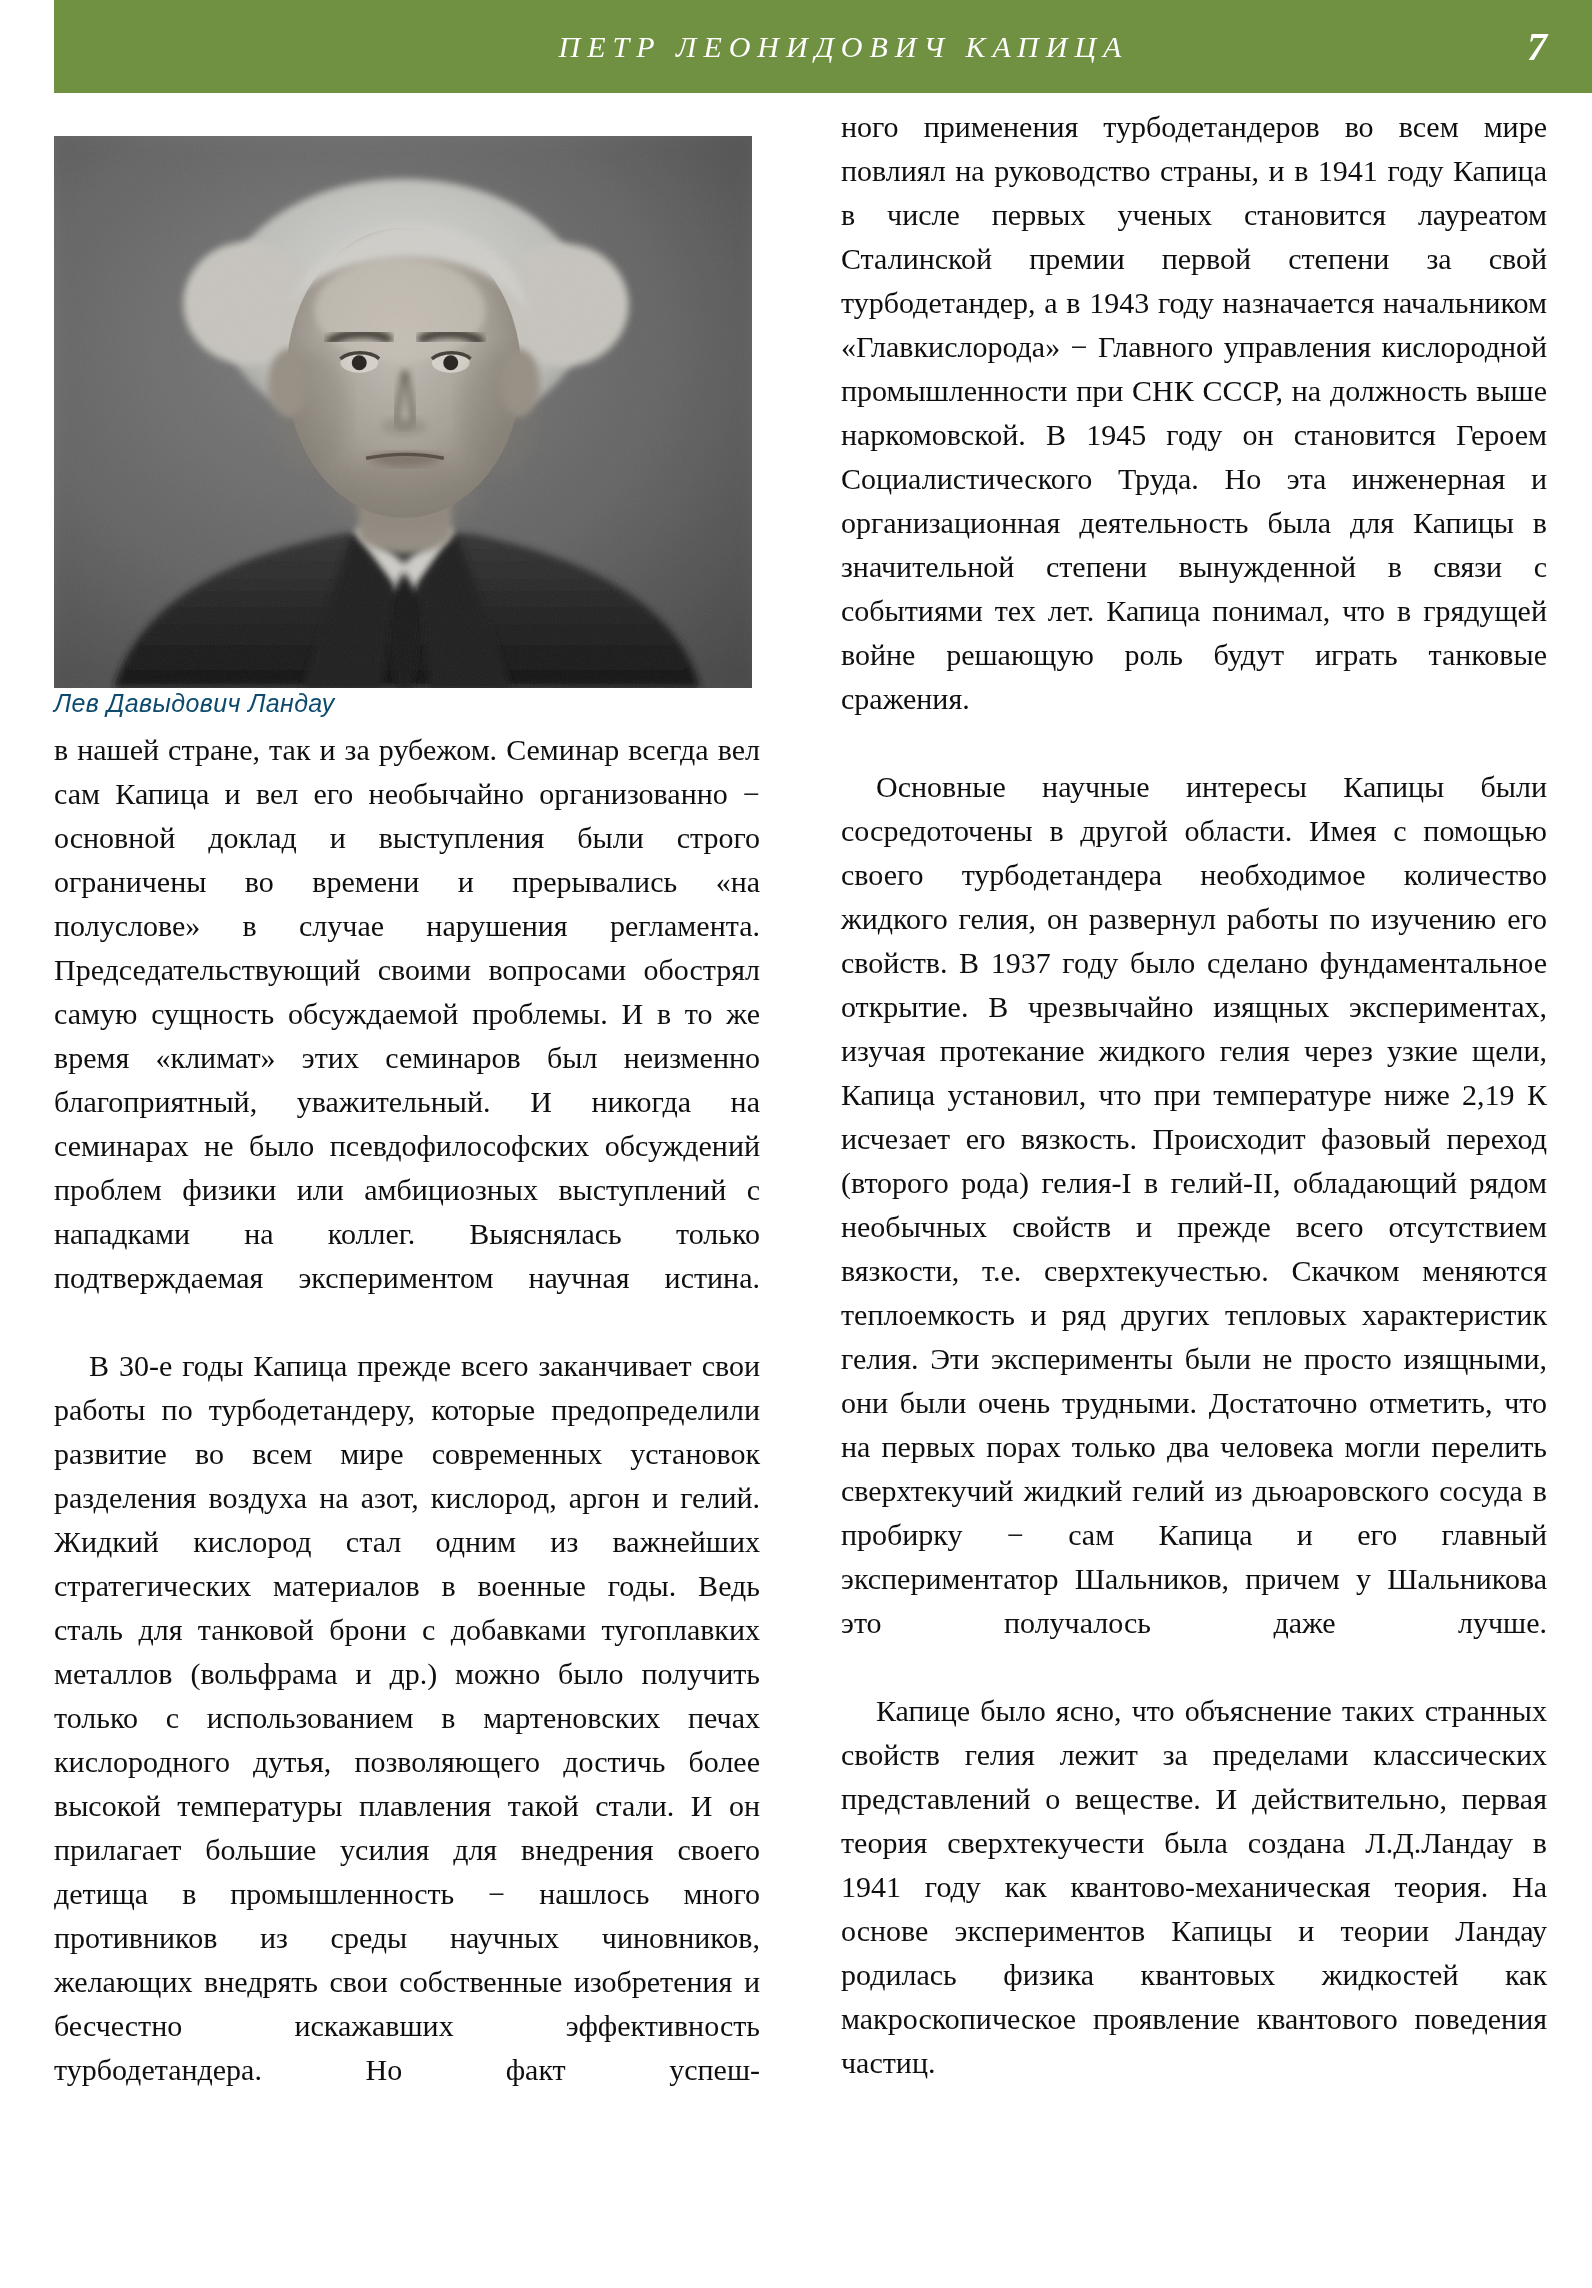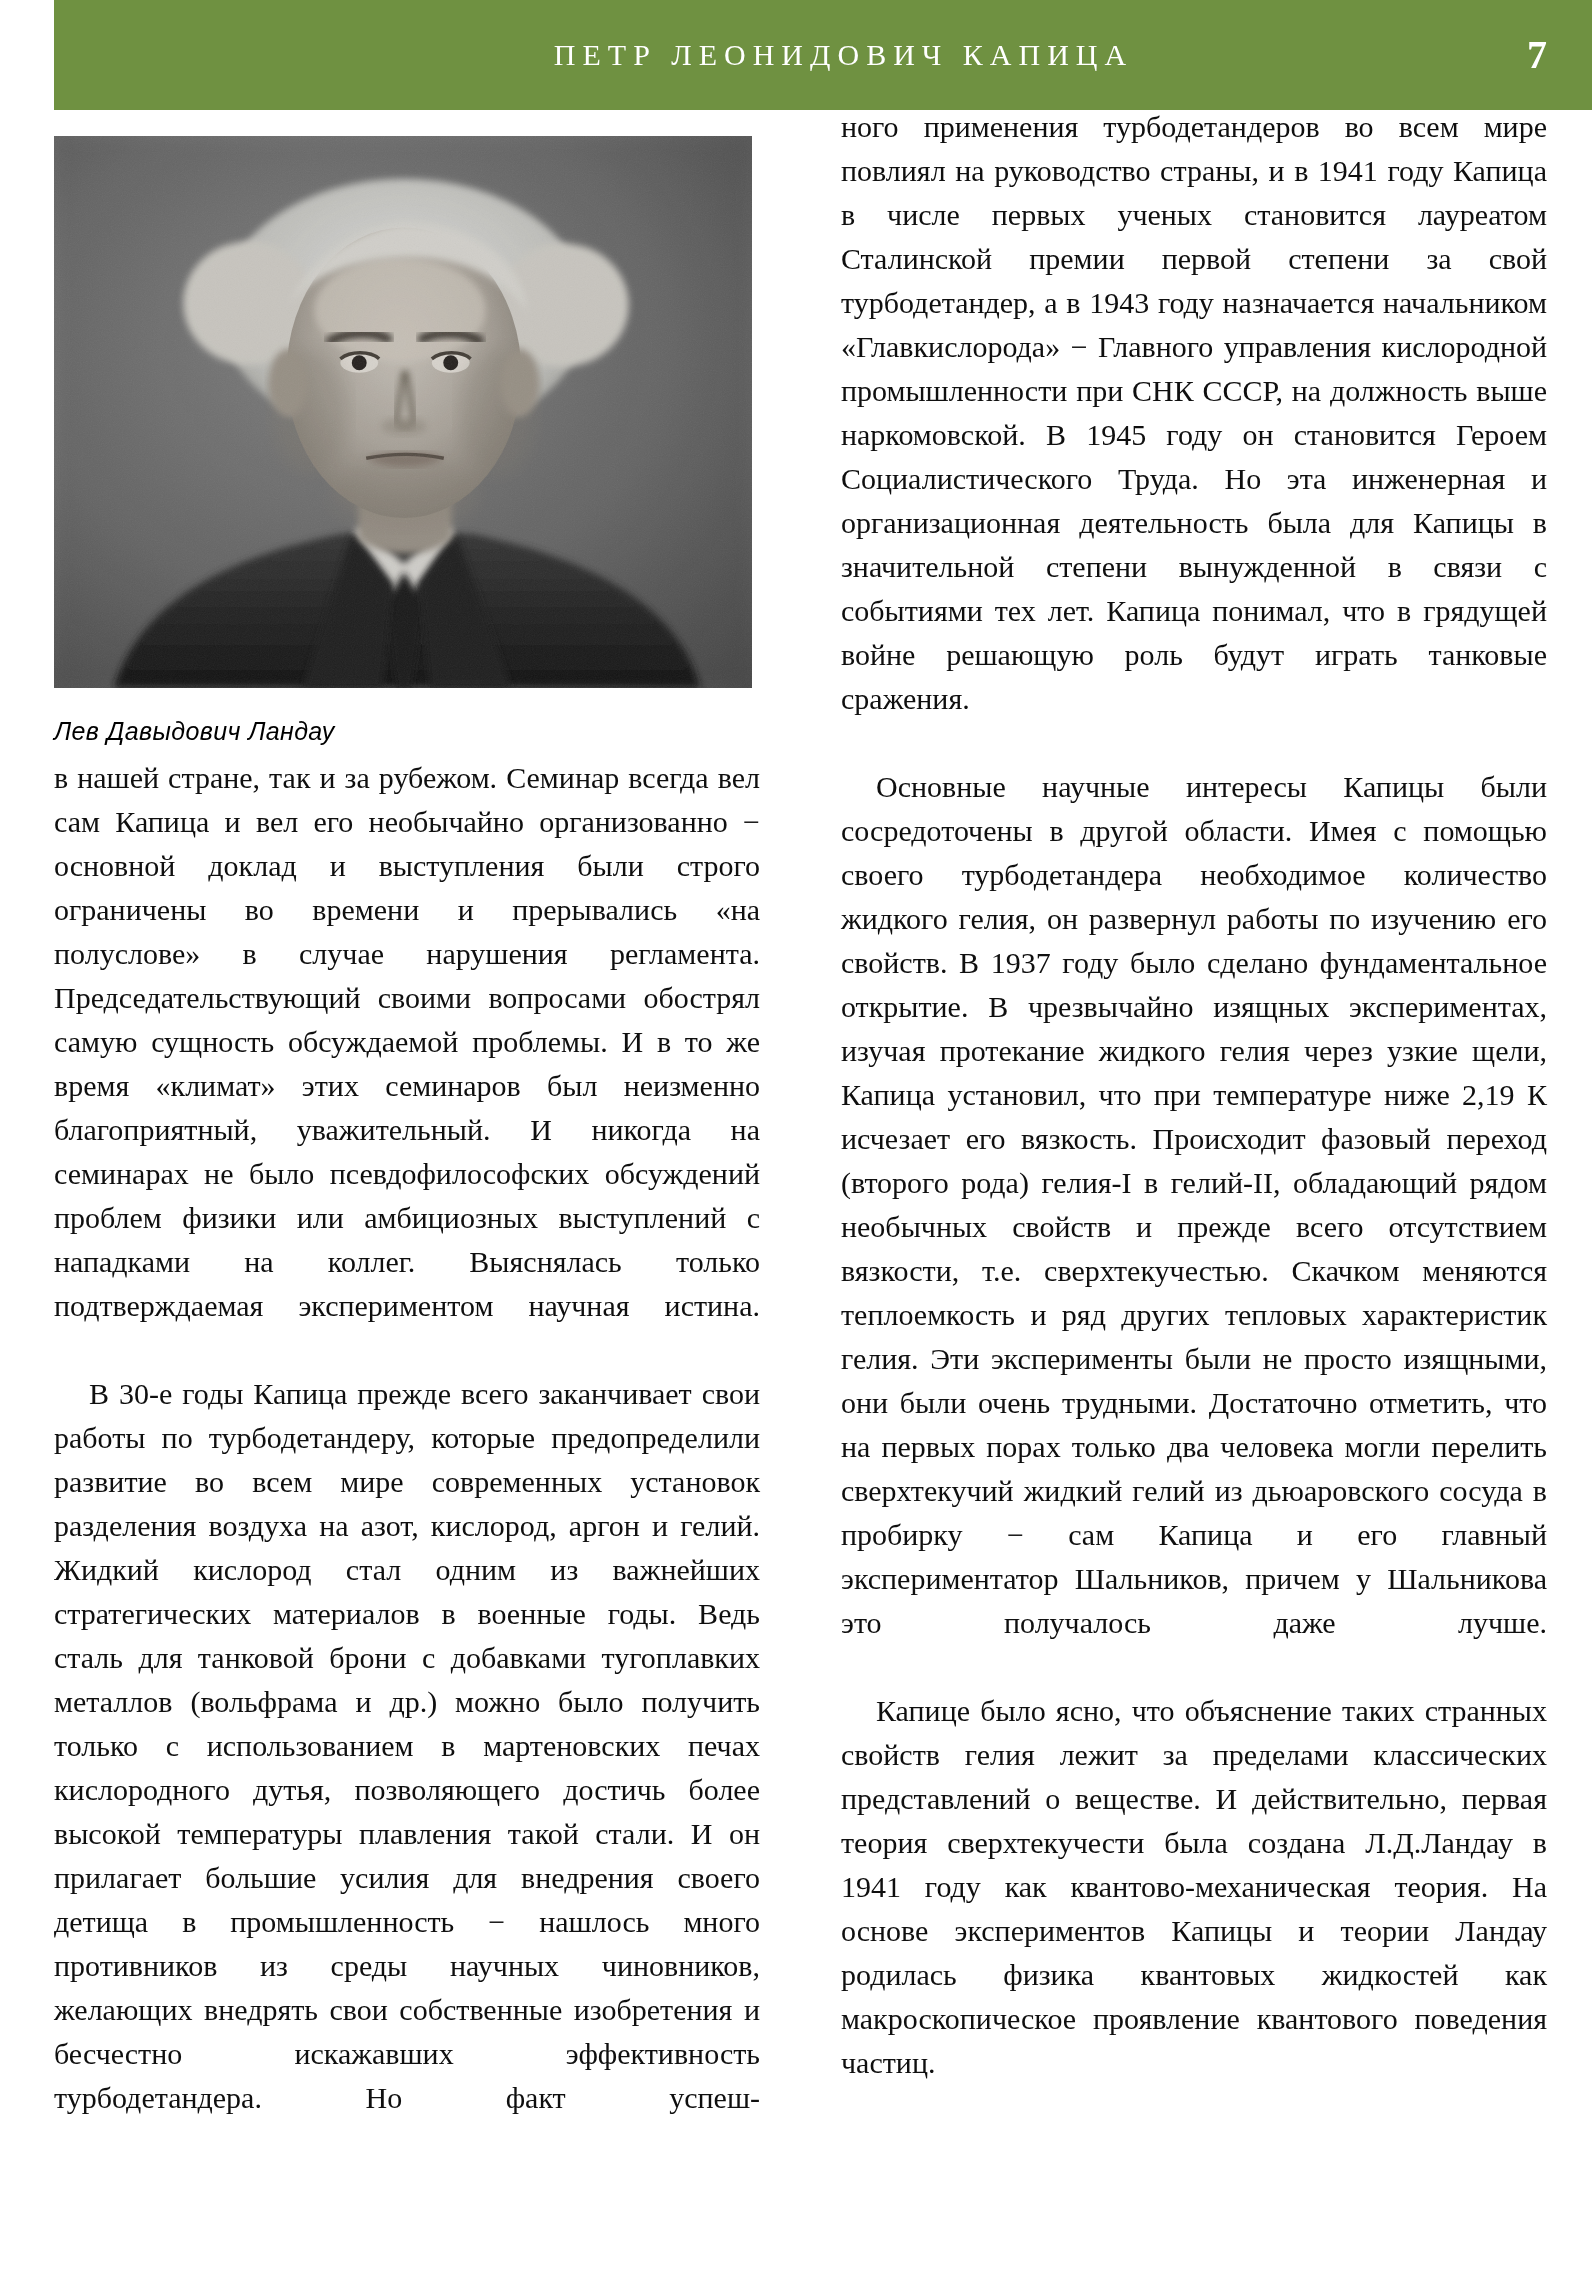--- a/index.html
+++ b/index.html
@@ -16,25 +16,26 @@
     font-family: "Liberation Serif", "DejaVu Serif", serif;
     color: #0f0f0f;
   }
 
   
   .header-band {
     position: absolute;
     left: 54px;
     top: 0;
     width: 1538px;
-    height: 110px;
+    height: 93px;
     background: #6f9141;
     display: flex;
     align-items: center;
     box-sizing: border-box;
+    font-style: italic;
   }
   .running-title {
     position: absolute;
     left: 0;
     right: 0;
     top: 50%;
     transform: translateY(-50%);
     text-align: center;
     color: #ffffff;
     font-family: "Liberation Serif", "DejaVu Serif", serif;
@@ -82,25 +83,25 @@
   .portrait {
     width: 698px;
     height: 552px;
     display: block;
     position: relative;
     overflow: hidden;
     background: #6e6e6e;
   }
   .portrait svg { display: block; width: 100%; height: 100%; }
   .figure-caption {
-    margin-top: 29px;
+    margin-top: 1px;
     font-family: "Liberation Sans", "DejaVu Sans", sans-serif;
     font-style: italic;
     font-size: 25px;
-    color: #000000;
+    color: #0c4a6e;
     letter-spacing: 0.4px;
     white-space: nowrap;
   }
 
   
   .body-text {
     font-size: 30px;
     line-height: 44px;
     text-align: justify;
     text-justify: inter-word;

